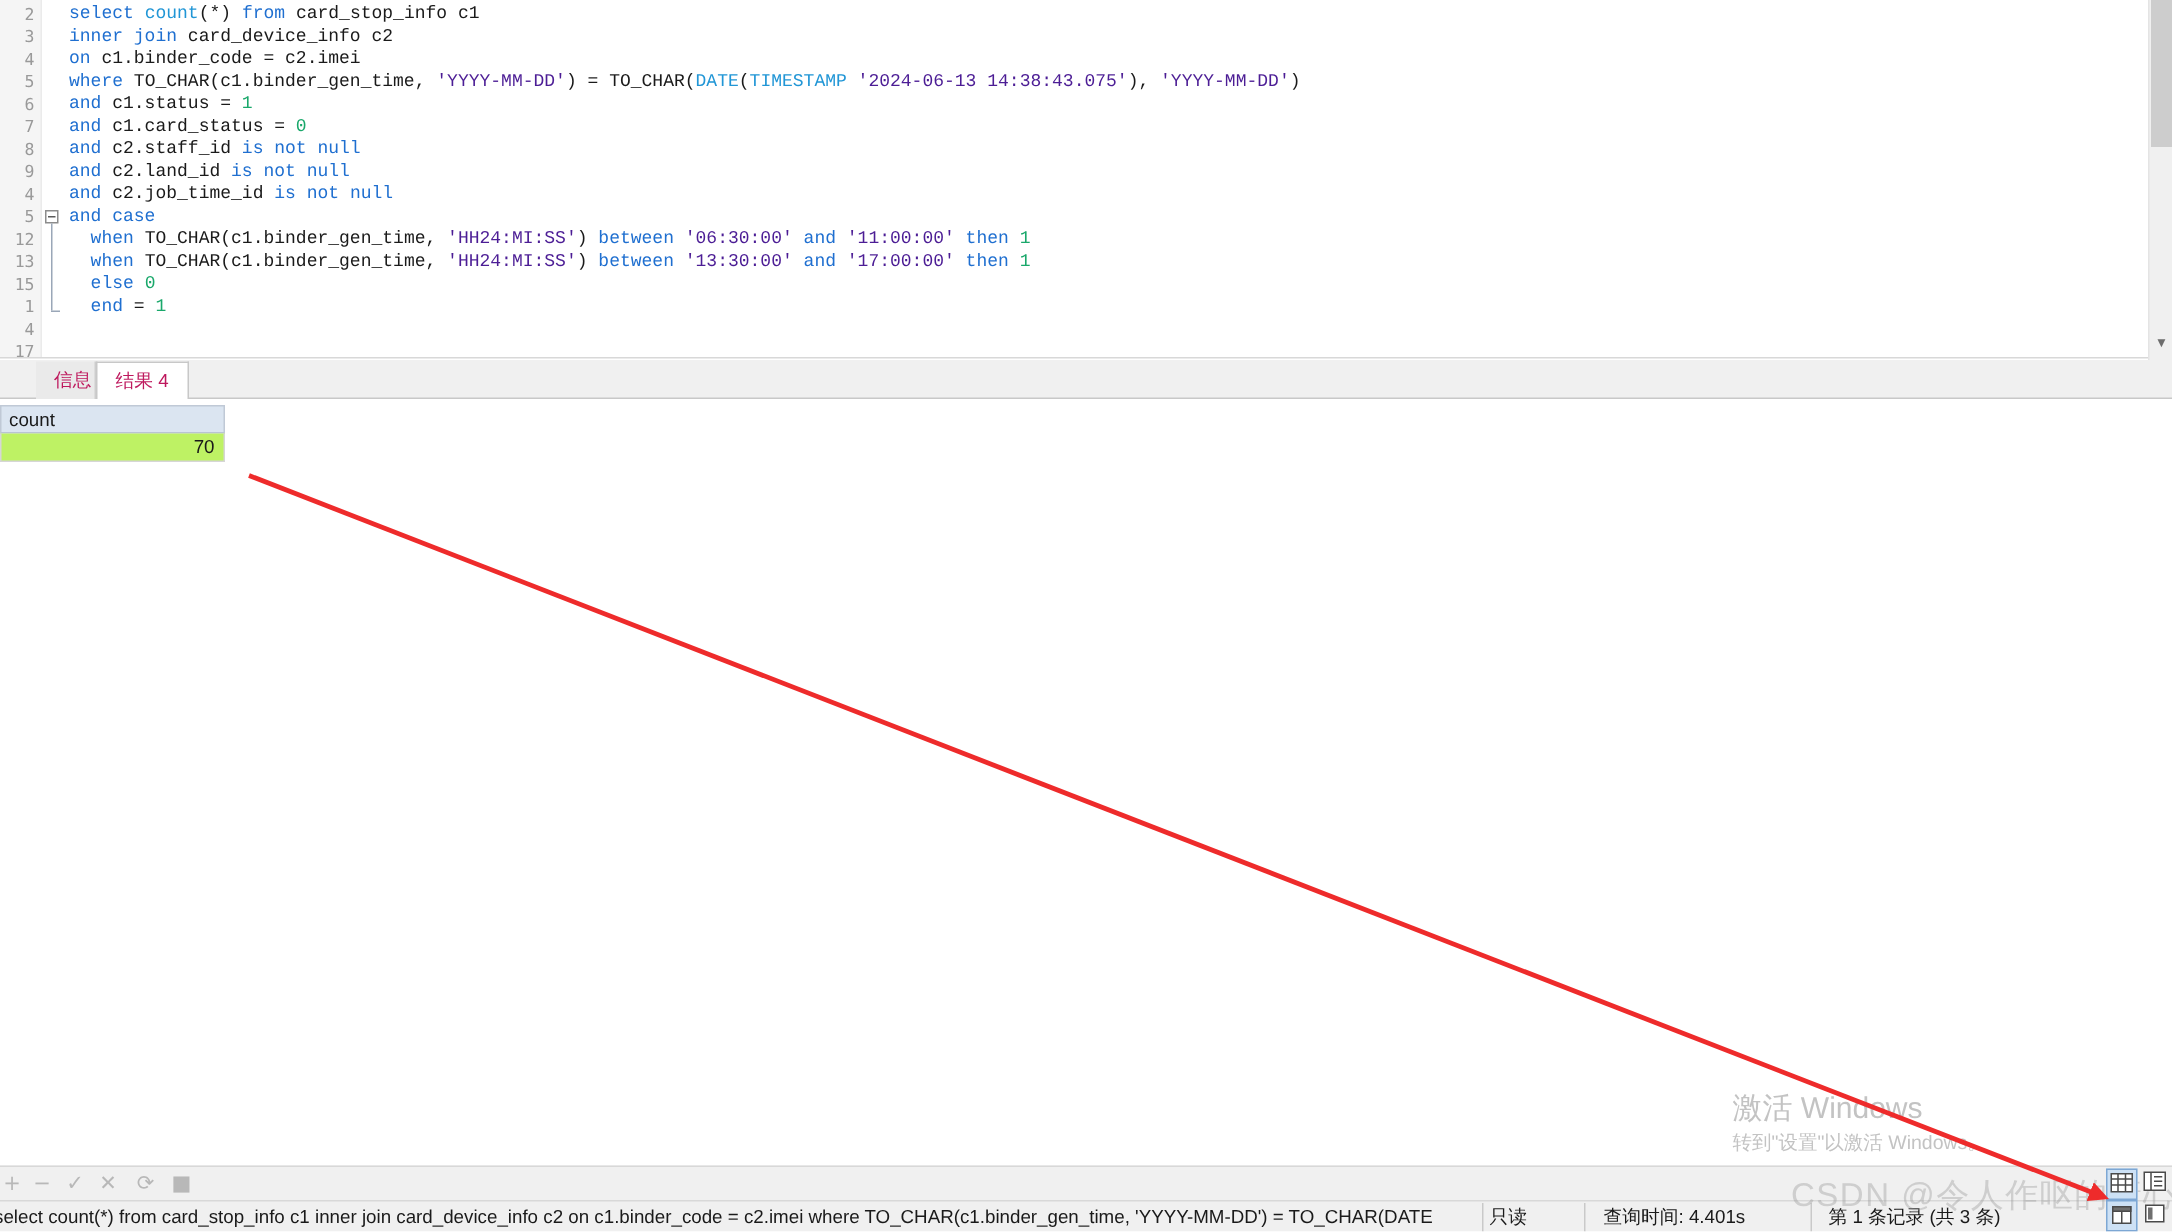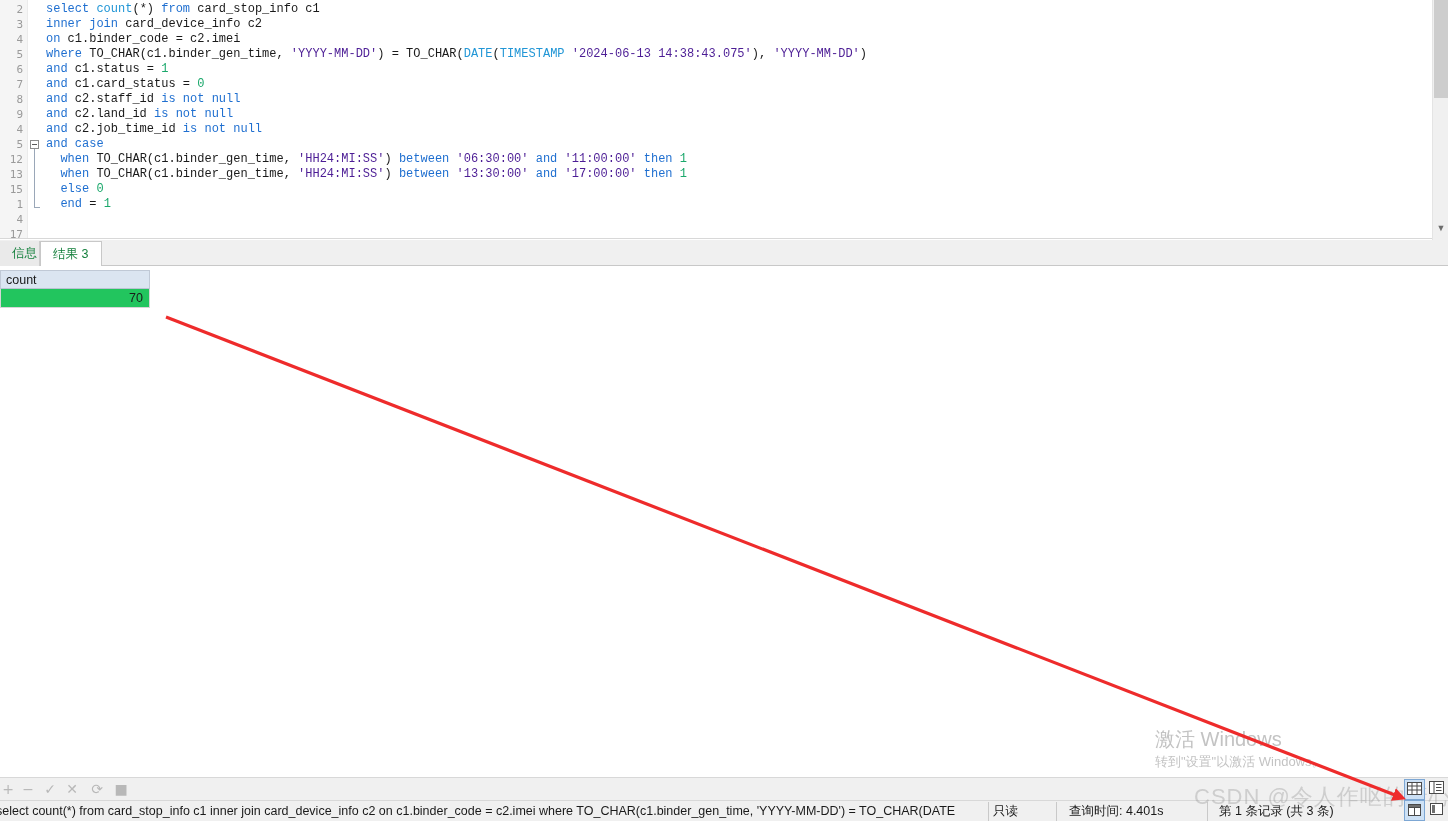--- a/index.html
+++ b/index.html
@@ -156,24 +156,25 @@
     background: #f0f0f0;
     border-bottom: 1px solid #c8c8c8;
     box-sizing: border-box;
   }
   .tab {
     position: absolute;
     top: 1px;
     height: 25px;
     line-height: 25px;
     font-size: 12.5px;
-    color: #15803d;
+    color: #be185d;
     padding: 0 12px;
     box-sizing: border-box;
     white-space: nowrap;
+    margin-left: 24px;
   }
   .tab.inactive {
     background: #eaeaea;
     border-right: 1px solid #cdcdcd;
   }
   .tab.active {
     background: #ffffff;
     border-left: 1px solid #c8c8c8;
     border-right: 1px solid #c8c8c8;
     border-top: 1px solid #c8c8c8;
@@ -202,21 +203,21 @@
     border-bottom: 1px solid #b9c4d2;
     box-sizing: border-box;
     font-size: 12.5px;
     color: #1a1a1a;
     padding-left: 5px;
   }
   #grid-row {
     width: 150px;
     height: 19px;
     line-height: 19px;
-    background: #22c55e;
+    background: #bef264;
     border-left: 1px solid #d6d6d6;
     border-right: 1px solid #d6d6d6;
     border-bottom: 1px solid #d6d6d6;
     box-sizing: border-box;
     font-size: 12.5px;
     color: #1a1a1a;
     text-align: right;
     padding-right: 6px;
   }
 
@@ -372,21 +373,21 @@
 
   <div id="editor-vscroll">
     <div id="editor-vthumb"></div>
     <div id="editor-vdown">▼</div>
   </div>
 
 </div>
 
 <div id="tab-strip">
     <div class="tab inactive" style="left: 0px; width: 40px;"><span>信息</span></div>
-    <div class="tab active" style="left: 40px; width: 62px;"><span>结果 3</span></div>
+    <div class="tab active" style="left: 40px; width: 62px;"><span>结果 4</span></div>
   </div>
 
 <div id="result-pane">
   <div id="grid">
     <div id="grid-header">count</div>
     <div id="grid-row">70</div>
   </div>
 </div>
 
 <div id="win-watermark">

